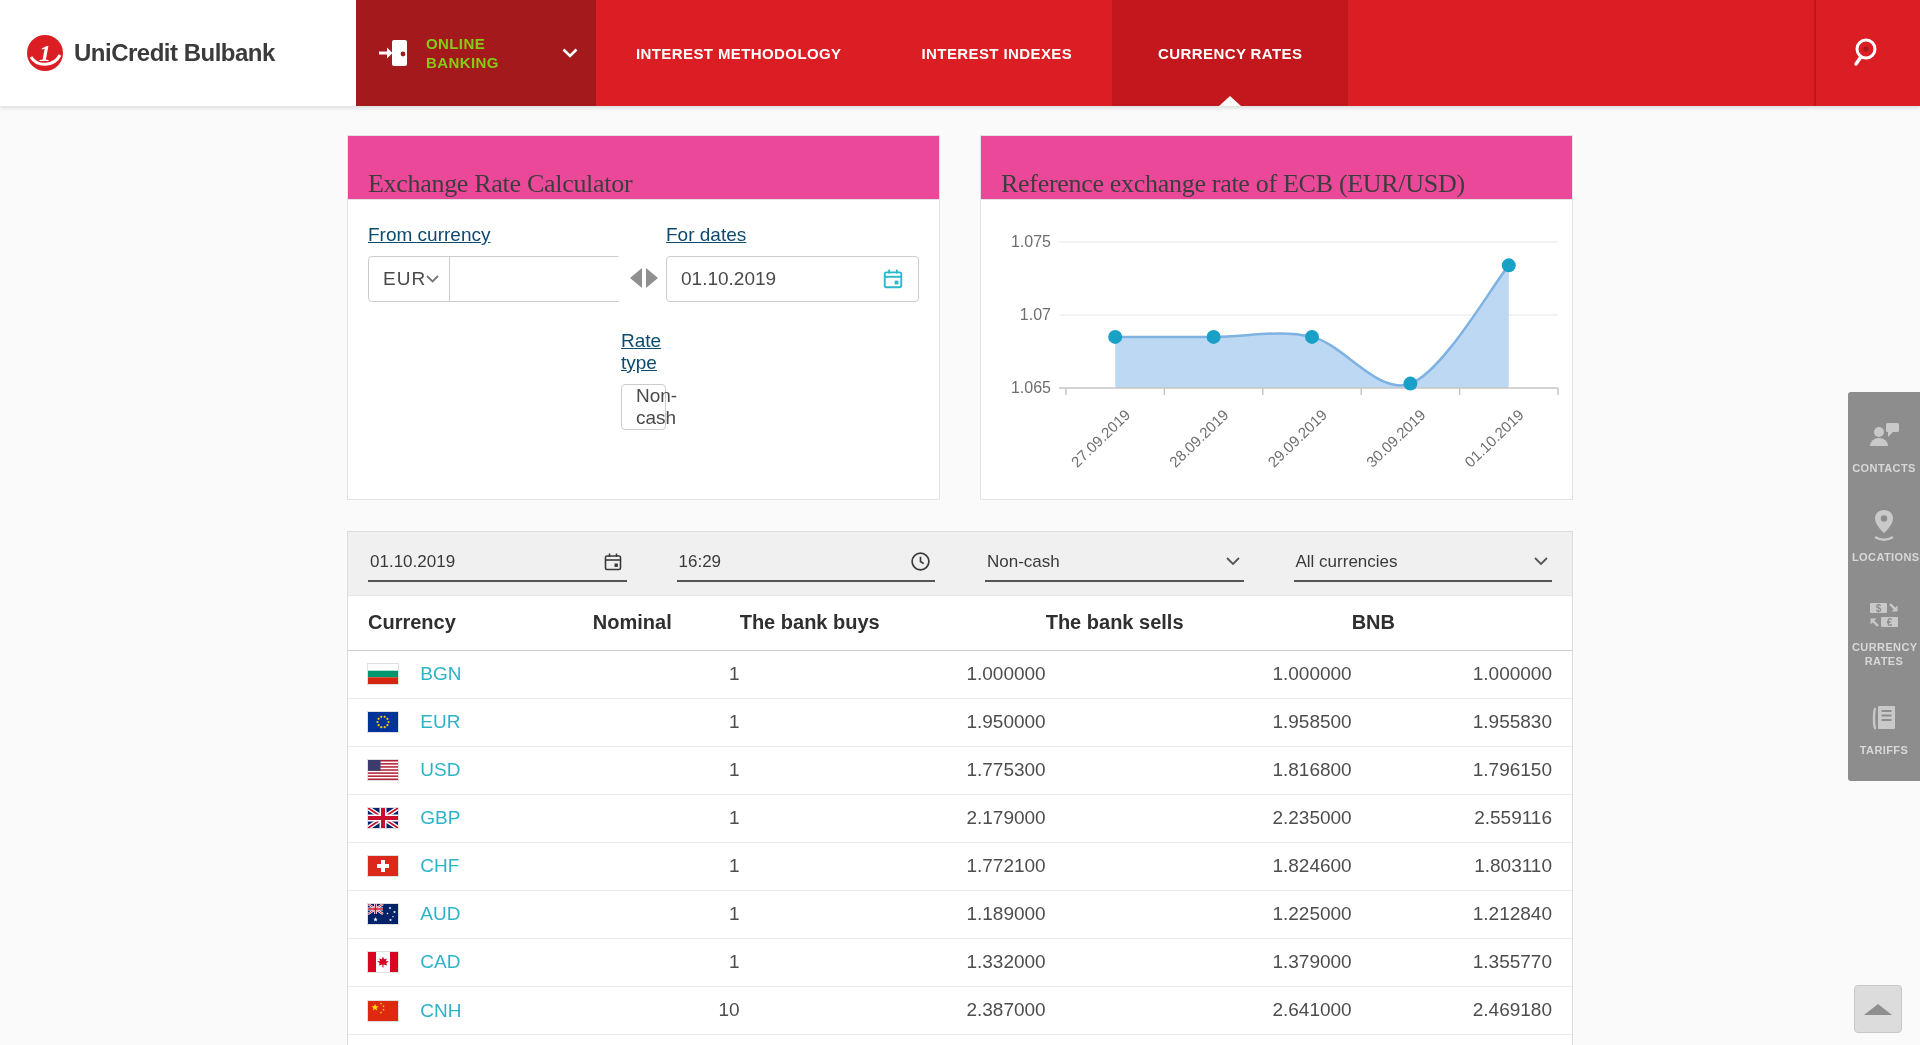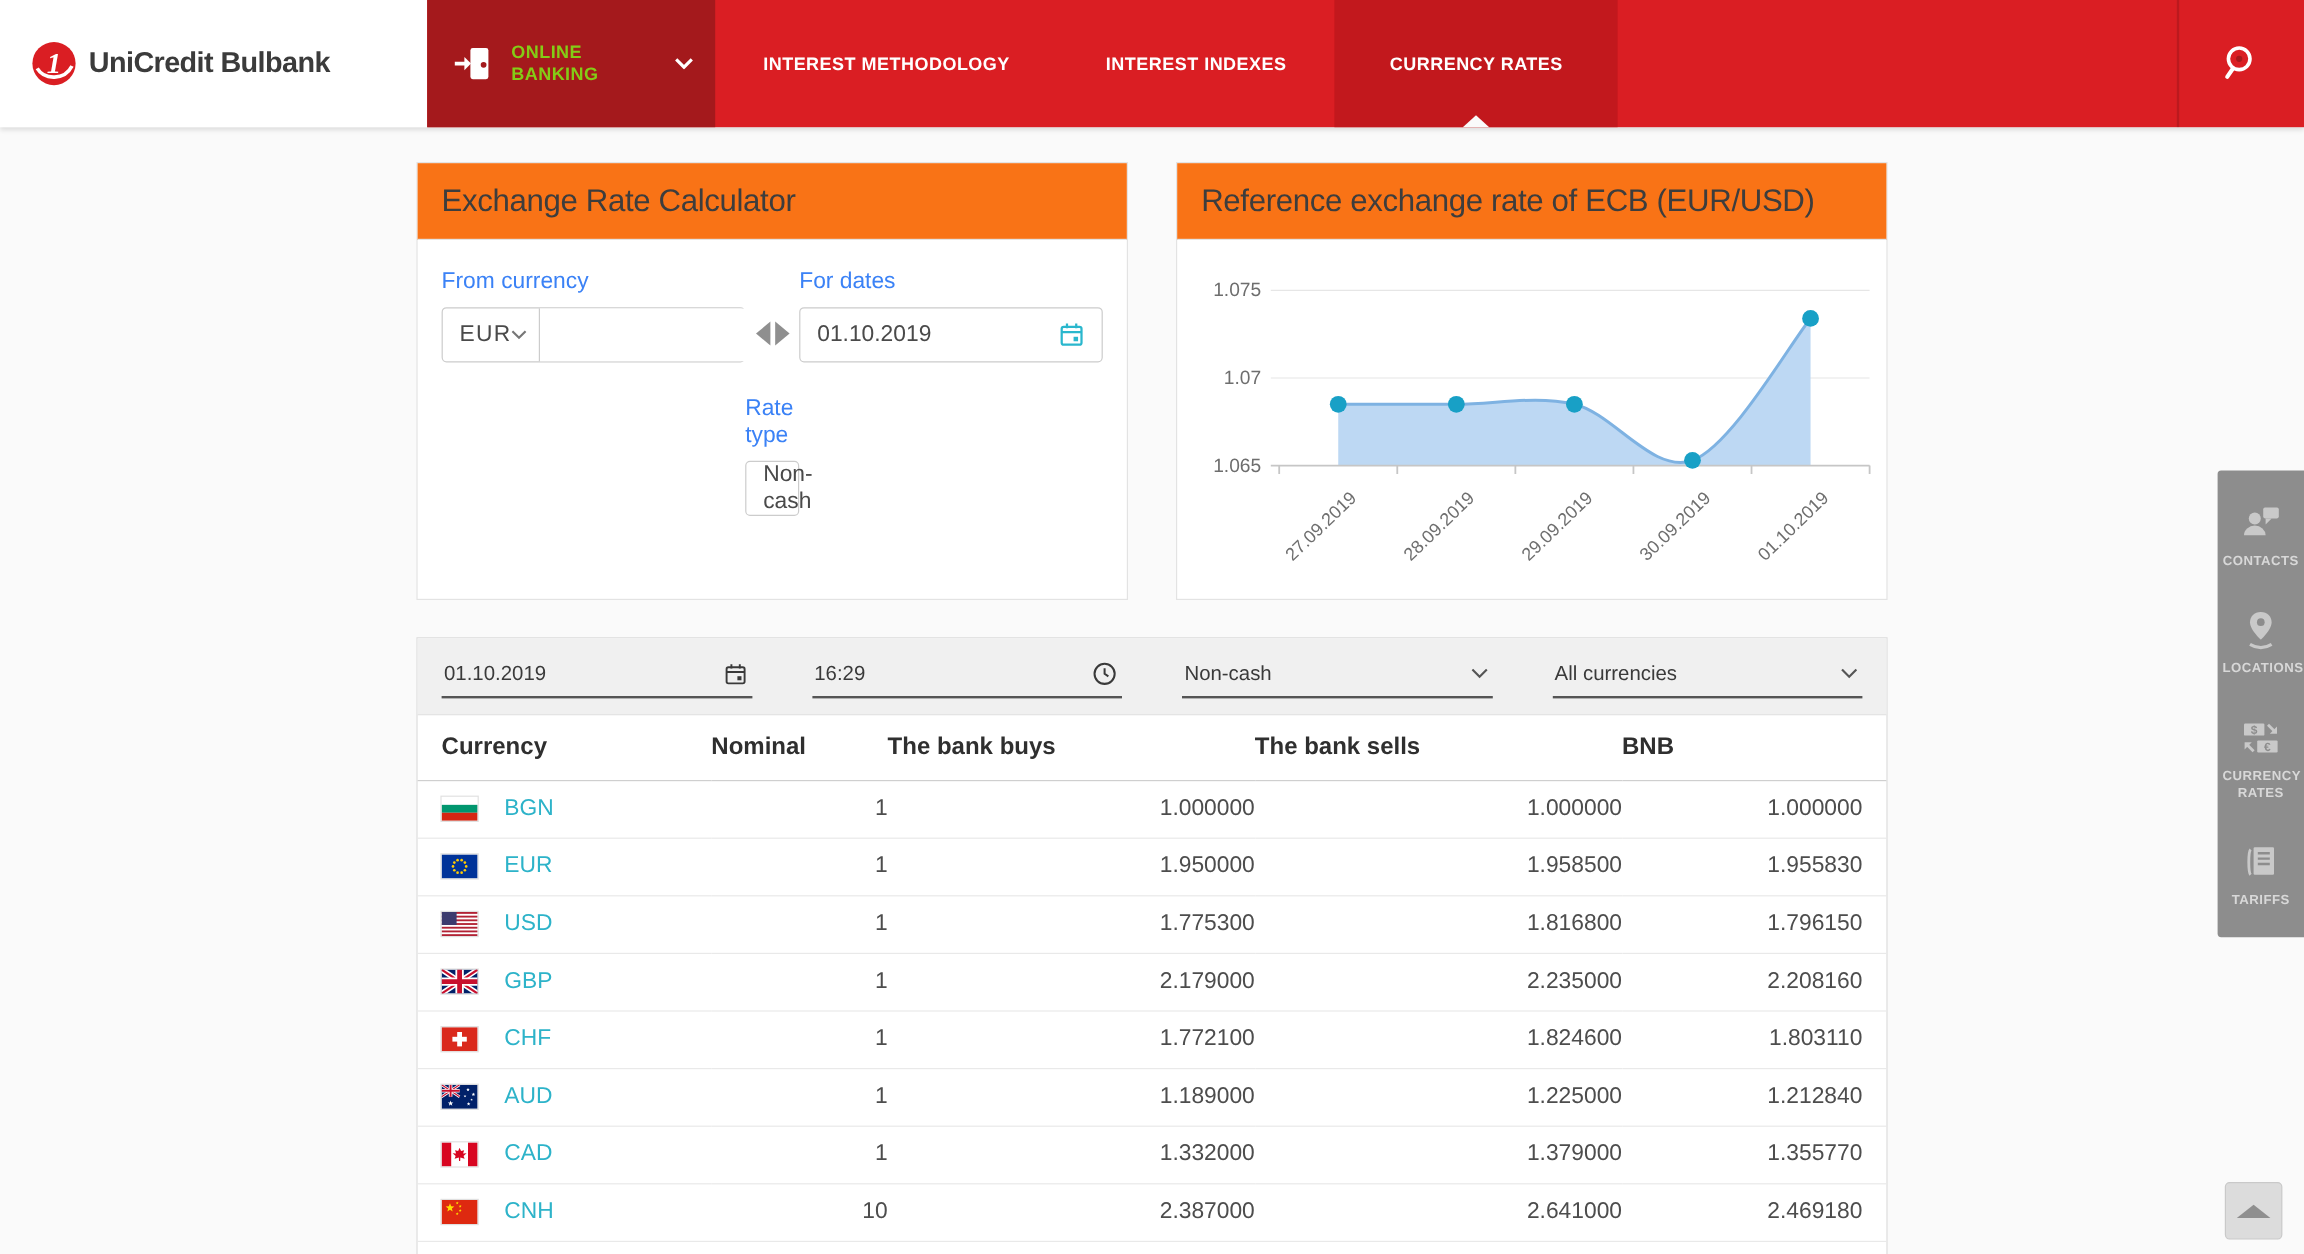--- a/index.html
+++ b/index.html
@@ -21,27 +21,27 @@
   .nav-item.active { background:#c2181d; position:relative; padding:0 46px; }
   .nav-item.active::after { content:""; position:absolute; bottom:0; left:50%; margin-left:-11px;
               width:0; height:0; border-left:11px solid transparent; border-right:11px solid transparent;
               border-bottom:10px solid #fafafa; }
   .search-zone { margin-left:auto; width:106px; border-left:2px solid rgba(0,0,0,.14);
                  display:flex; align-items:center; justify-content:center; cursor:pointer; }
 
   
   .panels { display:flex; gap:40px; margin:29px 0 0 347px; width:1226px; }
   .panel { width:593px; height:365px; background:#fff; border:1px solid #e3e3e3; }
-  .panel-header { height:64px; background:#f97316; border-bottom:1px solid #e3e3e3;
-                  display:flex; align-items:center; padding-left:20px; }
+  .panel-header { height:64px; background:#ec4899; border-bottom:1px solid #e3e3e3;
+                  display:flex; align-items:flex-end; padding-left:20px;font-family:Liberation Serif, serif; }
   .panel-title { font-size:26px; color:#3d3d3d; letter-spacing:-0.3px; }
   .panel-body { padding:24px 20px; }
 
   .calc-grid { display:grid; grid-template-columns:253px 45px 253px; grid-row-gap:28px; }
-  .fld-label { font-size:19px; color:#3b82f6; margin-bottom:10px; }
+  .fld-label { font-size:19px; color:#0c4a6e; margin-bottom:10px;text-decoration:underline; }
   .ctl { height:46px; border:1px solid #ccc; border-radius:4px; background:#fff;
          display:flex; align-items:center; font-size:19px; color:#4a4a4a; }
   .cur-select { width:92px; height:100%; border-right:1px solid #ccc; display:flex;
                 align-items:center; justify-content:space-between; padding:0 10px 0 14px;
                 letter-spacing:1px; cursor:pointer; }
   .cur-input { flex:1; height:100%; border:none; outline:none; border-radius:0 4px 4px 0;
                font-size:19px; padding:0 10px; font-family:"Liberation Sans",sans-serif; }
   .swap { display:flex; align-items:center; justify-content:center; padding-top:30px; cursor:pointer; }
   .boxed { justify-content:space-between; padding:0 14px; cursor:pointer; }
 
@@ -331,21 +331,21 @@
                 <path d="M0,0 L30,20 M30,0 L0,20" stroke="#fff" stroke-width="4.5"></path>
                 <path d="M0,0 L30,20 M30,0 L0,20" stroke="#C8102E" stroke-width="1.8"></path>
                 <path d="M15,0 V20 M0,10 H30" stroke="#fff" stroke-width="7"></path>
                 <path d="M15,0 V20 M0,10 H30" stroke="#C8102E" stroke-width="4"></path>
               </svg></span>
       <a class="cur-code">GBP</a>
     </td>
     <td>1</td>
     <td>2.179000</td>
     <td>2.235000</td>
-    <td>2.208160</td>
+    <td>2.559116</td>
   </tr>
 
   <tr>
     <td class="cur-cell">
       <span class="flag"><svg width="30" height="20" viewBox="0 0 30 20">
                 <rect width="30" height="20" fill="#DA291C"></rect>
                 <rect x="13" y="4" width="4" height="12" fill="#fff"></rect>
                 <rect x="9" y="8" width="12" height="4" fill="#fff"></rect>
               </svg></span>
       <a class="cur-code">CHF</a>

